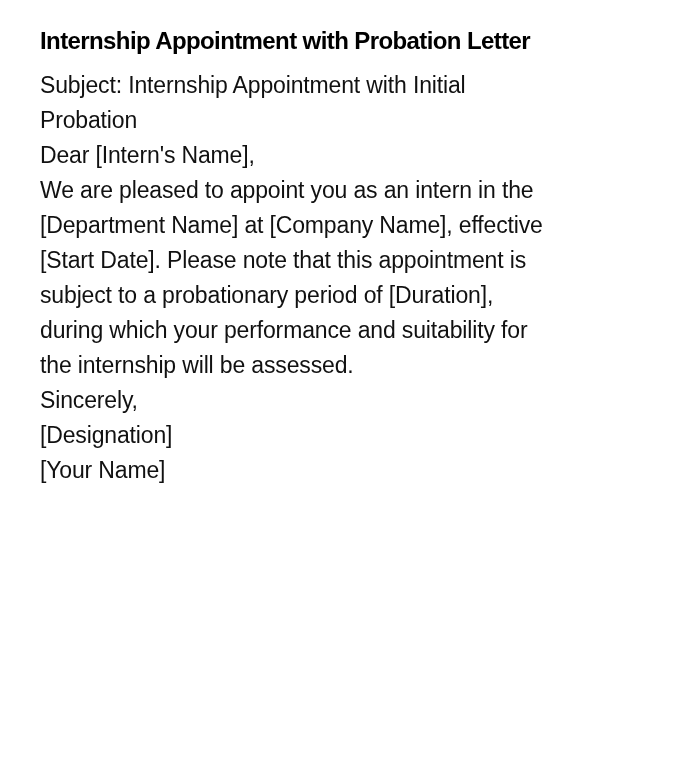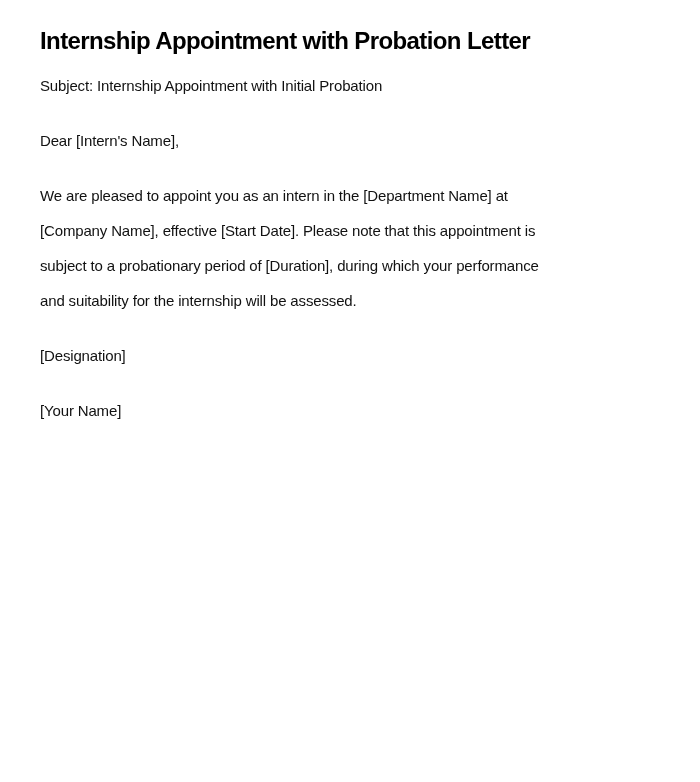--- a/index.html
+++ b/index.html
@@ -23,31 +23,32 @@
     .title {
       margin: 0;
       font-size: 24px;
       font-weight: bold;
       line-height: 34px;
       letter-spacing: -0.6px;
       color: #000000;
     }
     .para {
       margin: 0;
-      font-size: 15px;
+      font-size: 23px;
       line-height: 35px;
       letter-spacing: -0.15px;
       color: #111111;
     }
     .subject { margin-top: 10px; }
-    .gap { margin-top: 20px; }
+    .gap { }
   </style>
 </head>
 <body>
 
 <div class="page">
   <h1 class="title">Internship Appointment with Probation Letter</h1>
   <p class="para subject">Subject: Internship Appointment with Initial Probation</p>
   <p class="para gap">Dear [Intern's Name],</p>
   <p class="para gap">We are pleased to appoint you as an intern in the [Department Name] at [Company Name], effective [Start Date]. Please note that this appointment is subject to a probationary period of [Duration], during which your performance and suitability for the internship will be assessed.</p>
+  <p class="para gap">Sincerely,</p>
   <p class="para gap">[Designation]</p>
   <p class="para gap">[Your Name]</p>
 </div>
 
 </body></html>

